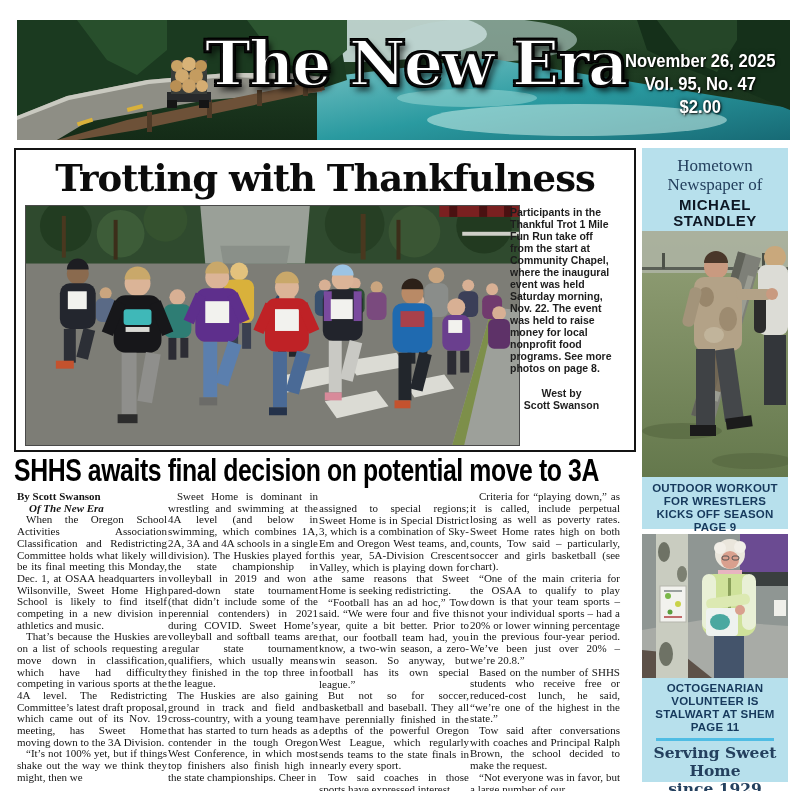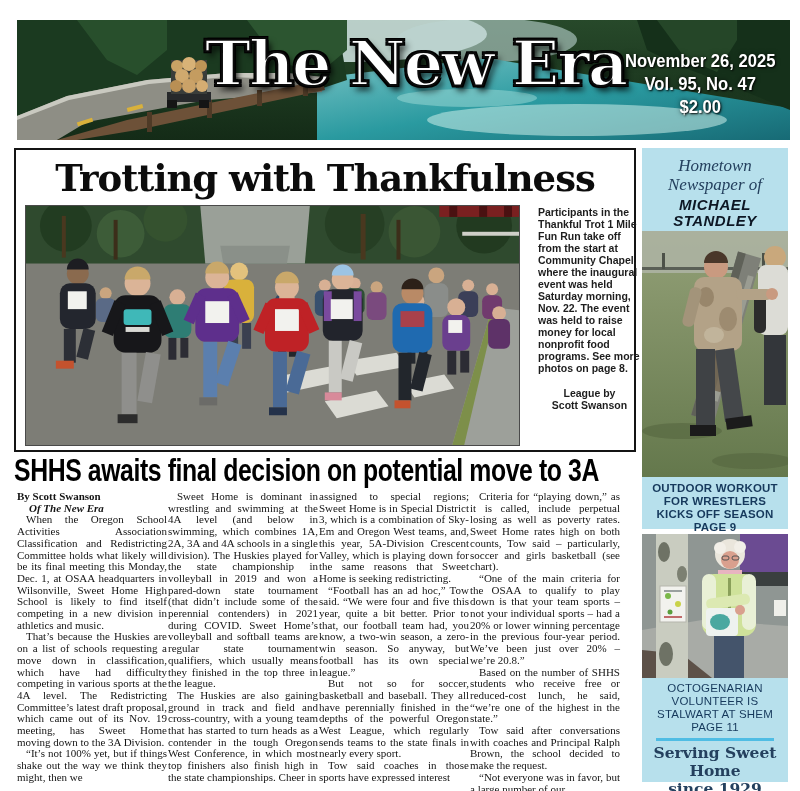--- a/index.html
+++ b/index.html
@@ -21,53 +21,53 @@
     text-shadow:1px 1px 2px rgba(0,0,0,.9), 0 0 6px rgba(0,0,0,.6); }
 
   
   .lead-box { position:absolute; left:14px; top:148px; width:622px; height:304px;
     border:2px solid #141414; background:#fff; }
   .lead-headline { margin-top:7px; text-align:center; font-family:"DejaVu Serif", serif;
     font-weight:bold; font-size:37px; line-height:42px; color:#0c0c0c; letter-spacing:-1px; }
   .lead-photo { position:absolute; left:9px; top:55px; width:495px; height:241px;
     border:1px solid #4a4a4a; }
   .lead-photo svg { display:block; width:100%; height:100%; }
-  .lead-caption { position:absolute; left:522px; top:56px; width:103px;
+  .lead-caption { position:absolute; left:494px; top:56px; width:103px;
     font-family:"Liberation Sans", sans-serif; font-weight:bold; font-size:10.5px;
     line-height:12px; color:#1d1d1d; }
   .lead-credit { margin-top:13px; text-align:center;
     font-family:"Liberation Sans", sans-serif; font-weight:bold; font-size:10.5px;
     line-height:12px; color:#1d1d1d; }
 
   
   .main-headline { position:absolute; left:14px; top:453px; width:626px; white-space:nowrap;
     font-family:"Liberation Sans", sans-serif; font-weight:bold; font-size:31px; color:#000;
     letter-spacing:-0.5px; transform:scaleX(.80); transform-origin:left center; }
   .columns { position:absolute; left:17px; top:491px; width:624px; height:300px;
     display:flex; gap:1px; overflow:hidden; }
   .col { width:150px; flex:0 0 150px; }
   .col p { font-family:"Liberation Serif", serif; font-size:11px; line-height:11.7px;
     text-align:justify; color:#141414; margin:0; text-indent:9px; }
   .col p.byline { font-weight:bold; text-indent:0; text-align:left; }
   .col p.byline-org { font-weight:bold; font-style:italic; text-indent:0; text-align:left;margin-left:12px; }
-  .col p.no-indent { text-indent:0; }
+  .col p.no-indent { text-indent:0;margin-top:12px; }
 
   
   .sidebar { position:absolute; left:642px; top:148px; width:146px; height:643px; }
-  .sb-banner { height:83px; background:#b7e0ec; text-align:center; padding-top:8px;font-style:italic; }
+  .sb-banner { height:83px; background:#b7e0ec; text-align:center; padding-top:8px; }
   .sb-hometown { font-family:"Liberation Serif", serif; font-size:17px; line-height:19px; color:#24405e; }
   .sb-name { margin-top:3px; font-family:"Liberation Sans", sans-serif; font-weight:bold;
     font-size:15px; line-height:16px; letter-spacing:.5px; color:#0d1724; }
   .sb-photo { display:block; width:146px; }
   .sb-teaser { background:#b7e0ec; text-align:center; padding-top:5px; height:52px;
     font-family:"Liberation Sans", sans-serif; font-weight:bold; font-size:11.5px;
     line-height:13px; letter-spacing:.2px; color:#16395c; }
   .sb-gap { height:5px; background:#ffffff; }
   .sb-bottom { background:#b7e0ec; height:104px; text-align:center; padding-top:4px; }
-  .sb-teaser2-line { font-family:"Liberation Sans", sans-serif; font-weight:normal;
+  .sb-teaser2-line { font-family:"Liberation Sans", sans-serif; font-weight:bold;
     font-size:11.5px; line-height:13px; letter-spacing:.2px; color:#16395c; }
   .sb-divider { width:118px; height:3px; background:#4fbde4; margin:4px auto 3px auto; }
   .sb-serving { font-family:"DejaVu Serif", serif; font-weight:bold; font-size:15.5px;
     line-height:18px; color:#24405e; }
 </style>
 </head>
 <body>
 
 <div class="page">
 
@@ -270,21 +270,21 @@
           <rect x="376" y="106" width="24" height="16" fill="#c23a3a" opacity=".85"></rect>
           <rect x="374" y="148" width="13" height="48" fill="#22262c"></rect>
             <rect x="390" y="148" width="13" height="38" transform="rotate(14 396 167)" fill="#22262c"></rect>
           <rect x="370" y="196" width="16" height="8" fill="#c4522e"></rect>
         </g>
       </svg>
     </div>
     <div class="lead-caption">
       <p>Participants in the Thankful Trot 1 Mile Fun Run take off from the start at Community Chapel, where the inaugural event was held Saturday morning, Nov. 22. The event was held to raise money for local nonprofit food programs. See more photos on page 8.</p>
       <p class="lead-credit">
-        <span>League by</span><br>
+        <span>West by</span><br>
         <span>Scott Swanson</span>
       </p>
     </div>
   </section>
 
   <h2 class="main-headline">SHHS awaits final decision on potential move to 3A</h2>
 
   <div class="columns">
     <div class="col">
       <p class="byline">By Scott Swanson</p>

